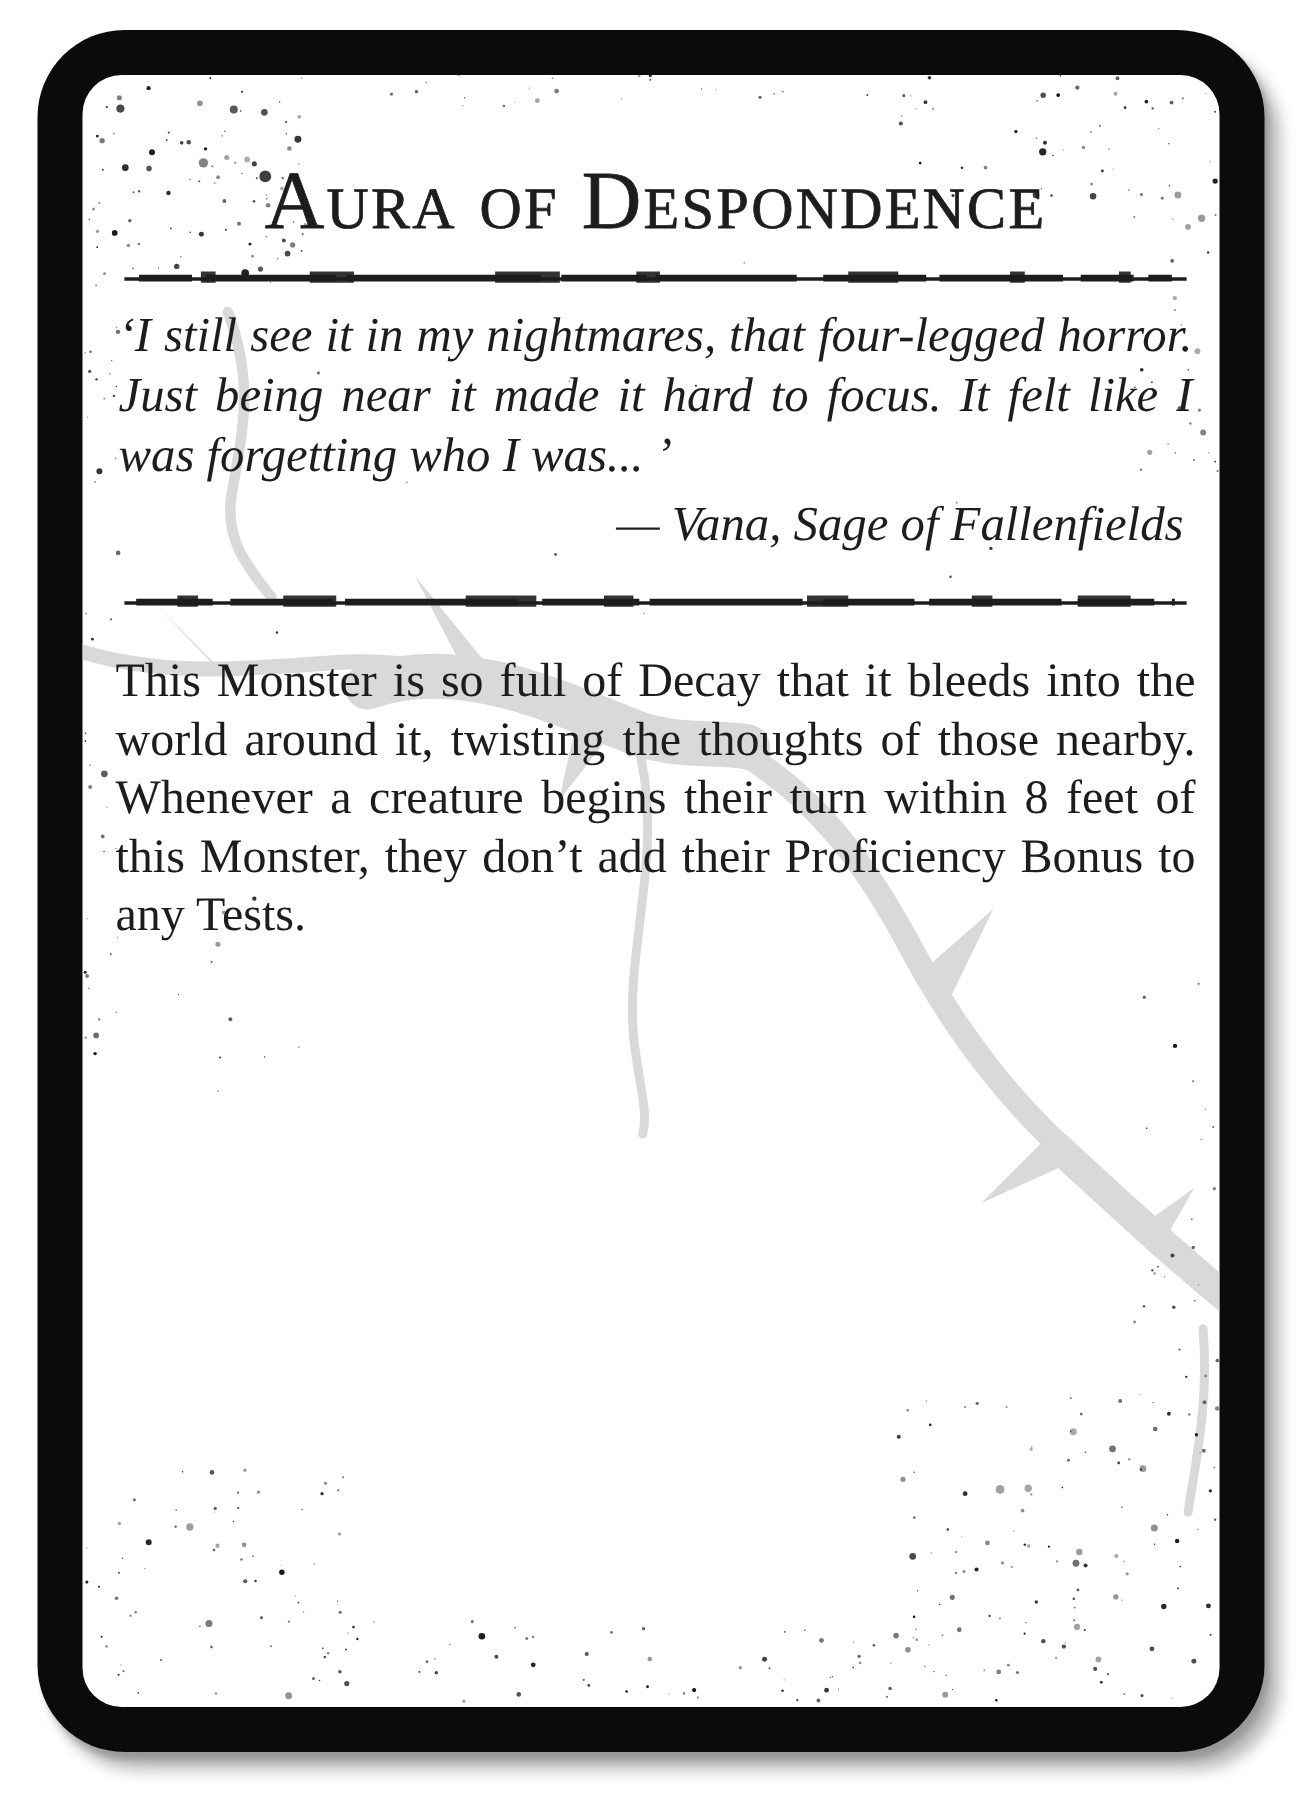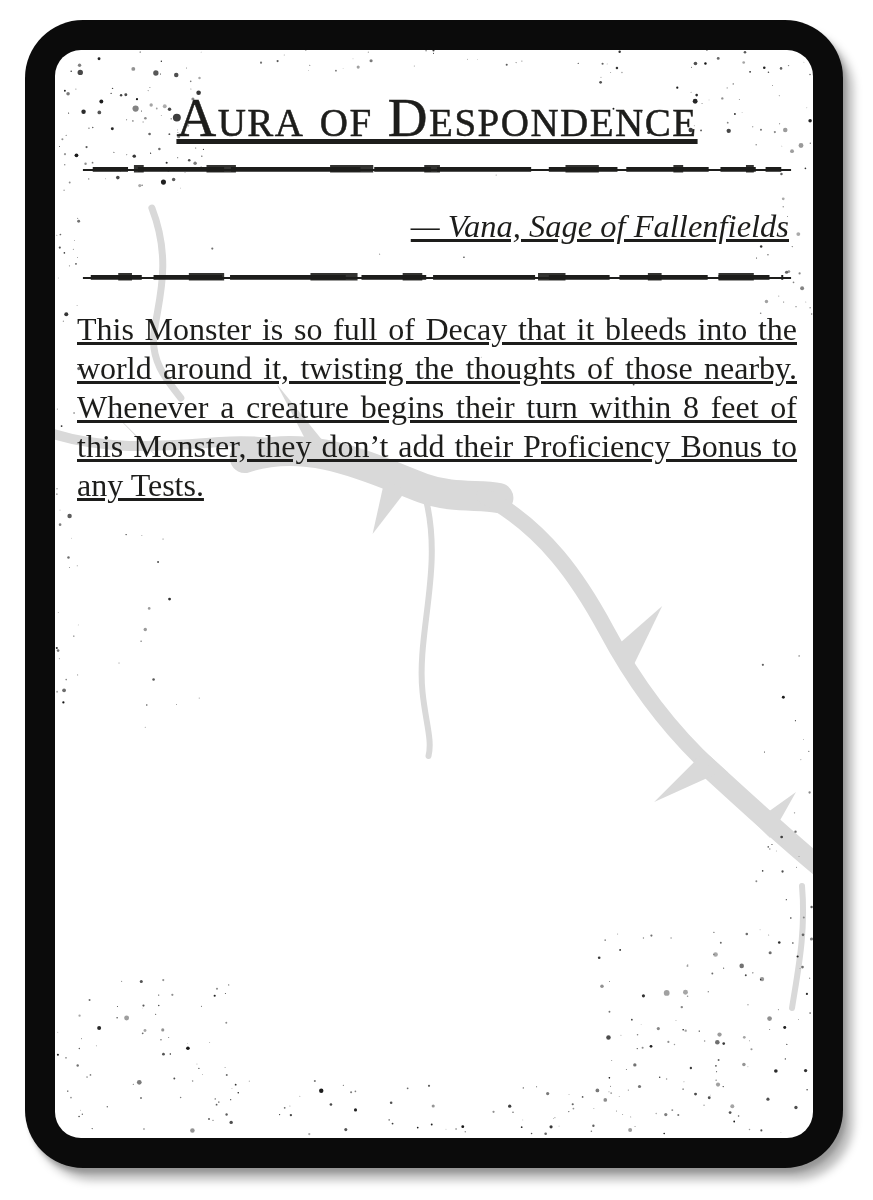--- a/index.html
+++ b/index.html
@@ -43,24 +43,23 @@
     height: 100%;
     z-index: 1;
   }
   .crack { stroke: var(--crack-texture, #d9d9d9); fill: none; stroke-linecap: round; stroke-linejoin: round; }
   .crack-fill path { fill: var(--crack-texture, #d9d9d9); }
   .speck { fill: #141414; }
   .content {
     position: absolute;
     inset: 0;
     z-index: 2;
-    padding: 40px 14px 0 20px;
+    padding: 56px 14px 0 20px;
     box-sizing: border-box;
     color: var(--text, #1d1d1b);
-    text-decoration: underline;
   }
   .title {
     margin: 0;
     font-size: 55px;
     line-height: 56px;
     font-weight: normal;
     font-variant: small-caps;
     text-align: center;
     letter-spacing: 1.5px;
     color: var(--text, #1d1d1b);
@@ -75,21 +74,21 @@
   .divider path { stroke: var(--text, #161616); fill: none; }
   .flavor {
     margin: 12px 4px 0 4px;
     font-style: italic;
     font-size: 32.5px;
     line-height: 40px;
     text-align: justify;
     text-justify: inter-word;
   }
   .attribution {
-    margin: 30px 10px 0 0;
+    margin: 6px 10px 0 0;
     font-style: italic;
     font-size: 32.5px;
     line-height: 40px;
     text-align: right;
   }
   .divider.mid { margin-top: 24px; }
   .body-text {
     margin: 26px 2px 0 2px;
     font-size: 32px;
     line-height: 39px;
@@ -659,20 +658,21 @@
 
       <div class="content">
         <h1 class="title">Aura of Despondence</h1>
 
         <svg class="divider" viewBox="0 0 730 14" preserveAspectRatio="none">
           <path d="M4,8 H726" stroke-width="2.2"></path>
           <path d="M14,7.4 H716" stroke-width="4.6" stroke-dasharray="36 10 88 7 132 14 58 6 96 18 70 9 84 12"></path>
           <path d="M56,6.8 H688" stroke-width="7.5" stroke-dasharray="10 64 30 96 44 52 16 128 34 76" opacity="0.9"></path>
         </svg>
 
+        <p class="flavor">‘I still see it in my nightmares, that four-legged horror. Just being near it made it hard to focus. It felt like I was forgetting who I was... ’</p>
         <p class="attribution">— Vana, Sage of Fallenfields</p>
 
         <svg class="divider mid" viewBox="0 0 730 14" preserveAspectRatio="none">
           <path d="M4,8 H726" stroke-width="2.2"></path>
           <path d="M12,7.4 H718" stroke-width="4.6" stroke-dasharray="52 12 70 8 118 16 66 7 104 14 62 10 90 11"></path>
           <path d="M40,6.8 H700" stroke-width="7.5" stroke-dasharray="14 58 36 88 48 46 20 118 28 84" opacity="0.9"></path>
         </svg>
 
         <p class="body-text">This Monster is so full of Decay that it bleeds into the world around it, twisting the thoughts of those nearby. Whenever a creature begins their turn within 8 feet of this Monster, they don’t add their Proficiency Bonus to any Tests.</p>
       </div>

